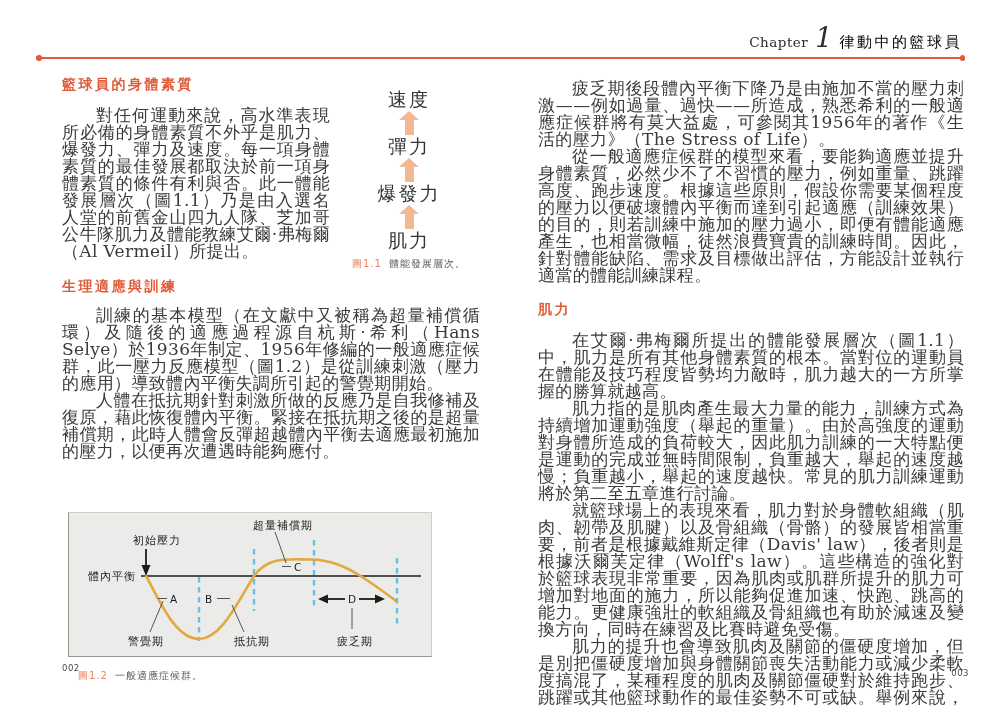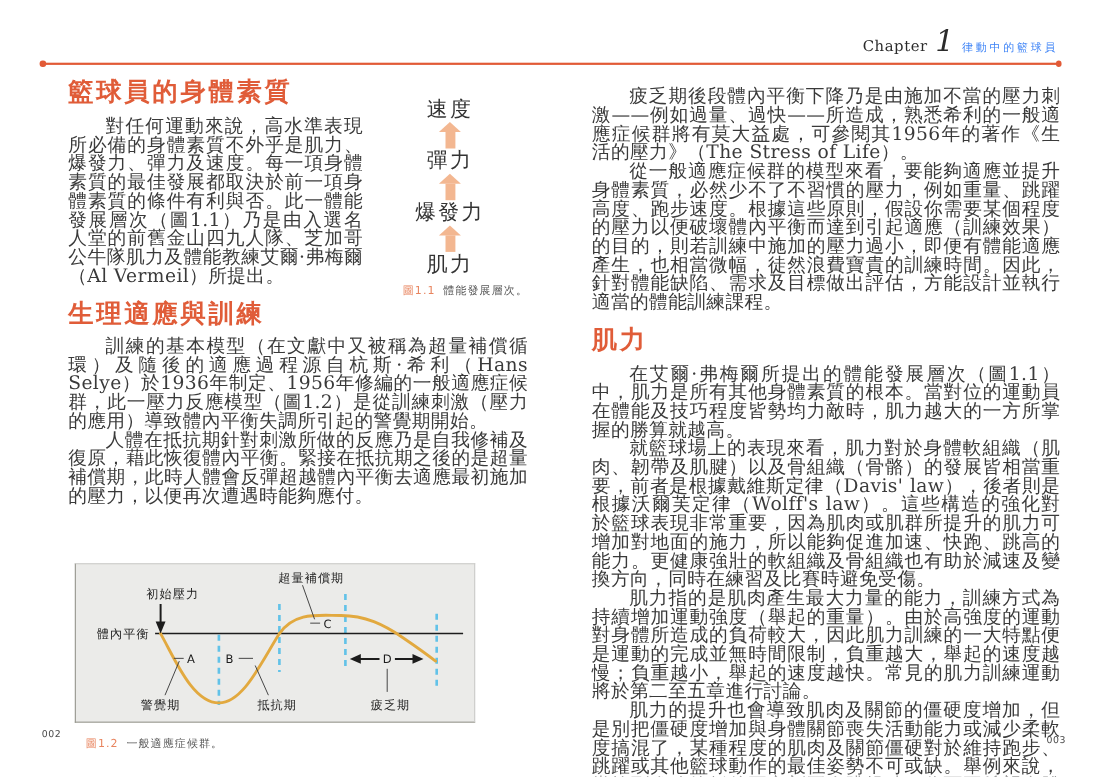--- a/index.html
+++ b/index.html
@@ -8,47 +8,47 @@
     font-family:"DejaVu Serif","Liberation Serif",serif;color:#3a3a3a;
   }
   
   .rule{position:absolute;top:57px;left:38px;right:36px;height:1.5px;background:#e25a36;}
   .rule::before,.rule::after{content:"";position:absolute;width:5.5px;height:5.5px;border-radius:50%;background:#e25a36;top:-2px;}
   .rule::before{left:-2px;}
   .rule::after{right:-2px;}
   .chapter-head{position:absolute;top:24px;right:37px;display:flex;align-items:baseline;gap:7px;text-align:right;}
   .ch-label{font-size:13.5px;color:#2b2b2b;letter-spacing:.5px;}
   .ch-num{font-style:italic;font-size:27px;color:#2b2b2b;line-height:1;}
-  .ch-title{font-size:10px;color:#3b82f6;letter-spacing:2.5px;}
+  .ch-title{font-size:15px;color:#000000;letter-spacing:2.5px;}
   
   #left-page{position:absolute;left:62px;top:74px;width:418px;}
   #right-page{position:absolute;left:538px;top:80px;width:426px;}
   h2.sec{font-family:"DejaVu Sans","Liberation Sans",sans-serif;font-weight:bold;color:#e05c38;
-         font-size:23px;letter-spacing:2.5px;margin:0 0 13px 0;line-height:20px;}
+         font-size:14px;letter-spacing:2.5px;margin:0 0 13px 0;line-height:20px;}
   h2.sec.mid{margin:16px 0 11px 0;}
   h2.sec.right-mid{margin:15px 0 13px 0;}
   p.body{margin:0;text-indent:2em;text-align:justify;font-size:17px;line-height:17px;letter-spacing:.35px;}
   
   .fig1{float:right;width:142px;height:180px;margin:-16px 0 4px 8px;text-align:center;}
   .fig1 .lvl{font-size:19px;letter-spacing:2px;color:#333;height:17px;line-height:17px;}
   .arrow-up{width:20px;margin:3px auto 3px auto;}
   .arrow-up .tri{width:0;height:0;border-left:10px solid transparent;border-right:10px solid transparent;border-bottom:9px solid #f3b791;}
   .arrow-up .stem{width:9px;height:15px;background:#f3b791;margin:0 auto;}
-  .figcap{font-family:"DejaVu Sans","Liberation Sans",sans-serif;font-size:10px;color:#595959;letter-spacing:1px;margin-top:8px;text-align:right;}
+  .figcap{font-family:"DejaVu Sans","Liberation Sans",sans-serif;font-size:10px;color:#595959;letter-spacing:1px;margin-top:8px;}
   .figcap .flabel{color:#e8845e;margin-right:7px;}
   
   .fig2{margin-top:52px;}
   .chart-box{width:362px;height:143px;margin-left:6px;background:#ebebe9;
              border:1px solid #cdcdca;border-left-color:#97978f;border-bottom-color:#97978f;box-sizing:content-box;}
   .fig2 .figcap{margin:12px 0 0 16px;text-align:left;}
   .chart-box svg{display:block;}
   .svg-label{font-family:"DejaVu Sans","Liberation Sans",sans-serif;font-size:11px;fill:#1c1c1c;letter-spacing:1px;}
   .svg-marker{font-family:"DejaVu Sans","Liberation Sans",sans-serif;font-size:10.5px;fill:#1c1c1c;}
   
-  .pagenum{position:absolute;font-family:"DejaVu Sans","Liberation Sans",sans-serif;font-size:8.5px;color:#4a4a4a;letter-spacing:.5px;}
+  .pagenum{position:absolute;font-family:"DejaVu Sans","Liberation Sans",sans-serif;font-size:8.5px;color:#4a4a4a;letter-spacing:.5px;margin-left:24px;}
   #pn-left{left:38px;top:663px;}
   #pn-right{right:30px;top:668px;}
 </style>
 </head>
 <body>
 
 <div class="chapter-head">
   <span class="ch-label">Chapter</span>
   <span class="ch-num">1</span>
   <span class="ch-title">律動中的籃球員</span>
@@ -133,19 +133,19 @@
       <span class="flabel">圖1.2</span><span>一般適應症候群。</span>
     </div>
   </div>
 </div>
 
 <div id="right-page">
   <p class="body">疲乏期後段體內平衡下降乃是由施加不當的壓力刺激——例如過量、過快——所造成，熟悉希利的一般適應症候群將有莫大益處，可參閱其1956年的著作《生活的壓力》（The Stress of Life）。</p>
   <p class="body">從一般適應症候群的模型來看，要能夠適應並提升身體素質，必然少不了不習慣的壓力，例如重量、跳躍高度、跑步速度。根據這些原則，假設你需要某個程度的壓力以便破壞體內平衡而達到引起適應（訓練效果）的目的，則若訓練中施加的壓力過小，即便有體能適應產生，也相當微幅，徒然浪費寶貴的訓練時間。因此，針對體能缺陷、需求及目標做出評估，方能設計並執行適當的體能訓練課程。</p>
   <h2 class="sec right-mid">肌力</h2>
   <p class="body">在艾爾·弗梅爾所提出的體能發展層次（圖1.1）中，肌力是所有其他身體素質的根本。當對位的運動員在體能及技巧程度皆勢均力敵時，肌力越大的一方所掌握的勝算就越高。</p>
+  <p class="body">肌力指的是肌肉產生最大力量的能力，訓練方式為持續增加運動強度（舉起的重量）。由於高強度的運動對身體所造成的負荷較大，因此肌力訓練的一大特點便是運動的完成並無時間限制，負重越大，舉起的速度越慢；負重越小，舉起的速度越快。常見的肌力訓練運動將於第二至五章進行討論。</p>
   <p class="body">就籃球場上的表現來看，肌力對於身體軟組織（肌肉、韌帶及肌腱）以及骨組織（骨骼）的發展皆相當重要，前者是根據戴維斯定律（Davis' law），後者則是根據沃爾芙定律（Wolff's law）。這些構造的強化對於籃球表現非常重要，因為肌肉或肌群所提升的肌力可增加對地面的施力，所以能夠促進加速、快跑、跳高的能力。更健康強壯的軟組織及骨組織也有助於減速及變換方向，同時在練習及比賽時避免受傷。</p>
-  <p class="body">肌力指的是肌肉產生最大力量的能力，訓練方式為持續增加運動強度（舉起的重量）。由於高強度的運動對身體所造成的負荷較大，因此肌力訓練的一大特點便是運動的完成並無時間限制，負重越大，舉起的速度越慢；負重越小，舉起的速度越快。常見的肌力訓練運動將於第二至五章進行討論。</p>
   <p class="body">肌力的提升也會導致肌肉及關節的僵硬度增加，但是別把僵硬度增加與身體關節喪失活動能力或減少柔軟度搞混了，某種程度的肌肉及關節僵硬對於維持跑步、跳躍或其他籃球動作的最佳姿勢不可或缺。舉例來說，當搶到進攻籃板後要立刻再次跳投時，你可不希望身體倒地。如果踝關節、膝關節、髖關節及軀幹在落地時屈曲越多，你停留在地面的時間就越長，對手就有更充裕的時間針對第二波進攻回防。肌肉及關節的高僵硬度可減少落地時的關節屈曲，縮短在地面停留的時間，增加對地面的施力，使再次投籃時能夠跳得更高。</p>
 </div>
 
 <div class="pagenum" id="pn-left">002</div>
 <div class="pagenum" id="pn-right">003</div>
 
 </body></html>

